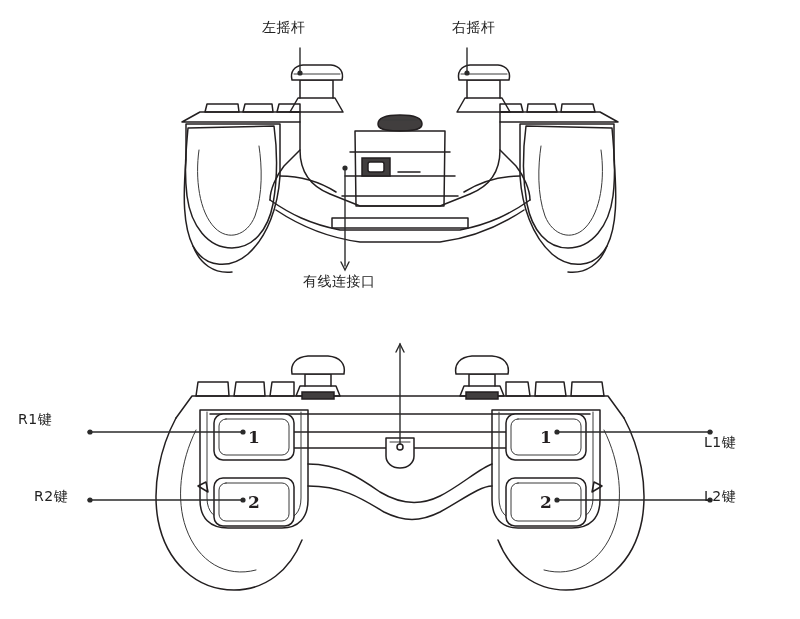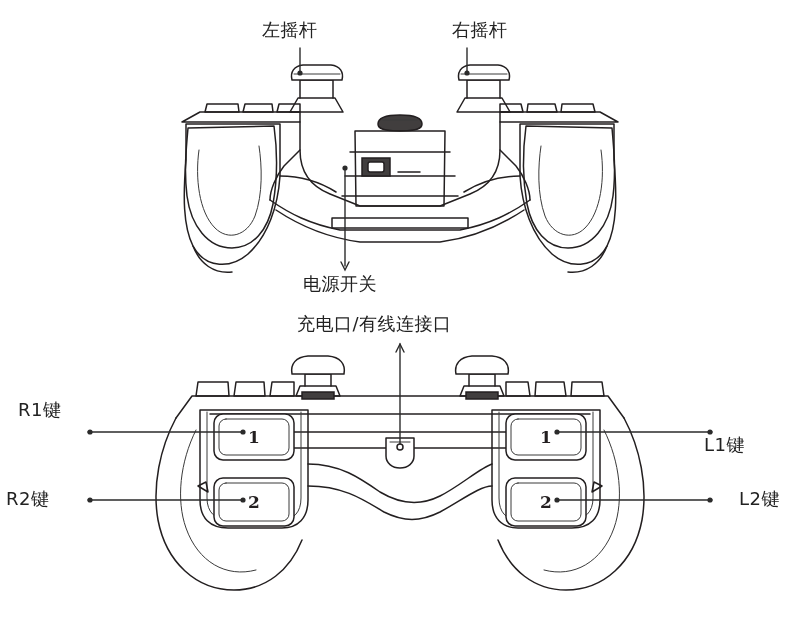--- a/index.html
+++ b/index.html
@@ -16,36 +16,36 @@
     color: #1a1a1a;
   }
   #diagram-root {
     position: absolute;
     inset: 0;
     width: 800px;
     height: 619px;
   }
   .label {
     position: absolute;
-    font-size: 18px;
+    font-size: 14px;
     line-height: 1.1;
     letter-spacing: 0.5px;
     color: #222222;
     white-space: nowrap;
     font-family: "DejaVu Sans", "Liberation Sans", sans-serif;
     text-align: right;
   }
   .label-top-left  { left: 262px; top: 20px; }
   .label-top-right { left: 452px; top: 20px; }
   .label-power     { left: 303px; top: 274px; }
   .label-charge    { left: 297px; top: 314px; }
-  .label-r1 { left: 18px;  top: 400px; }
-  .label-r2 { left: 6px;  top: 489px; }
+  .label-r1 { left: 18px;  top: 412px; }
+  .label-r2 { left: 34px;  top: 489px; }
   .label-l1 { left: 704px; top: 435px; }
-  .label-l2 { left: 704px; top: 489px; margin-left: 35px; }
+  .label-l2 { left: 704px; top: 489px; }
 
   svg.art {
     position: absolute;
     left: 0;
     top: 0;
     width: 800px;
     height: 619px;
     pointer-events: none;
   }
   .ln {
@@ -283,20 +283,19 @@
       <circle class="dot" cx="557" cy="432" r="2.6"></circle>
 
       <path class="ln-lead" d="M556 500 L712 500"></path>
       <circle class="dot" cx="710" cy="500" r="2.6"></circle>
       <circle class="dot" cx="557" cy="500" r="2.6"></circle>
     </g>
   </svg>
 
   <div class="label label-top-left">左摇杆</div>
   <div class="label label-top-right">右摇杆</div>
-  <div class="label label-power">电源开关</div>
-  <div class="label label-charge">充电口/有线连接口</div>
+  <div class="label label-power">有线连接口</div>
   <div class="label label-r1">R1键</div>
   <div class="label label-r2">R2键</div>
   <div class="label label-l1">L1键</div>
   <div class="label label-l2">L2键</div>
 
 </div>
 
 </body></html>

